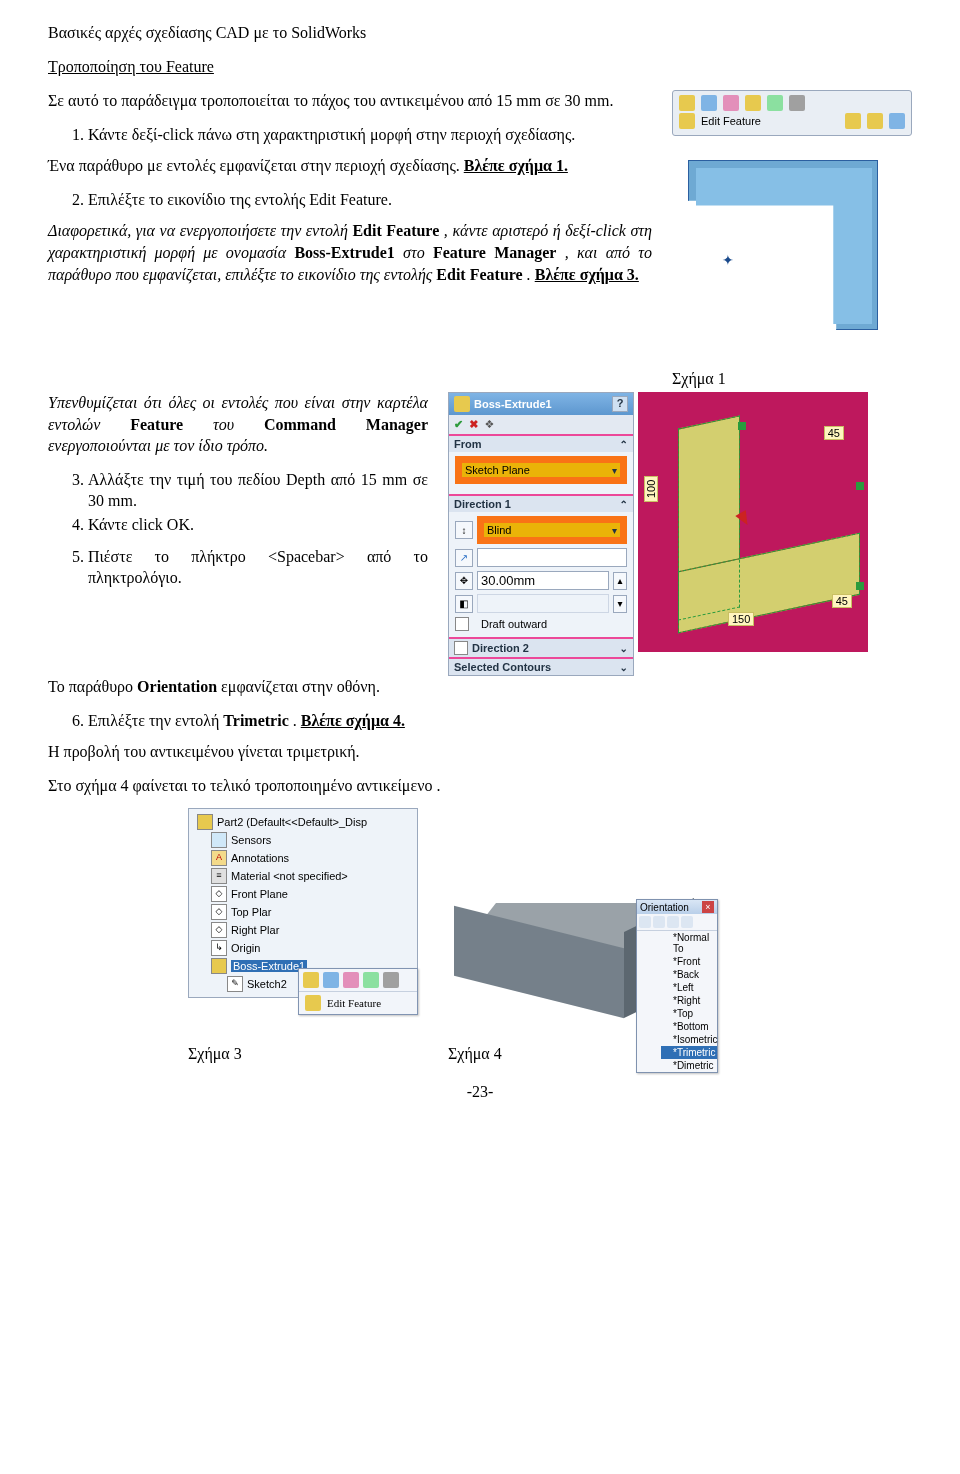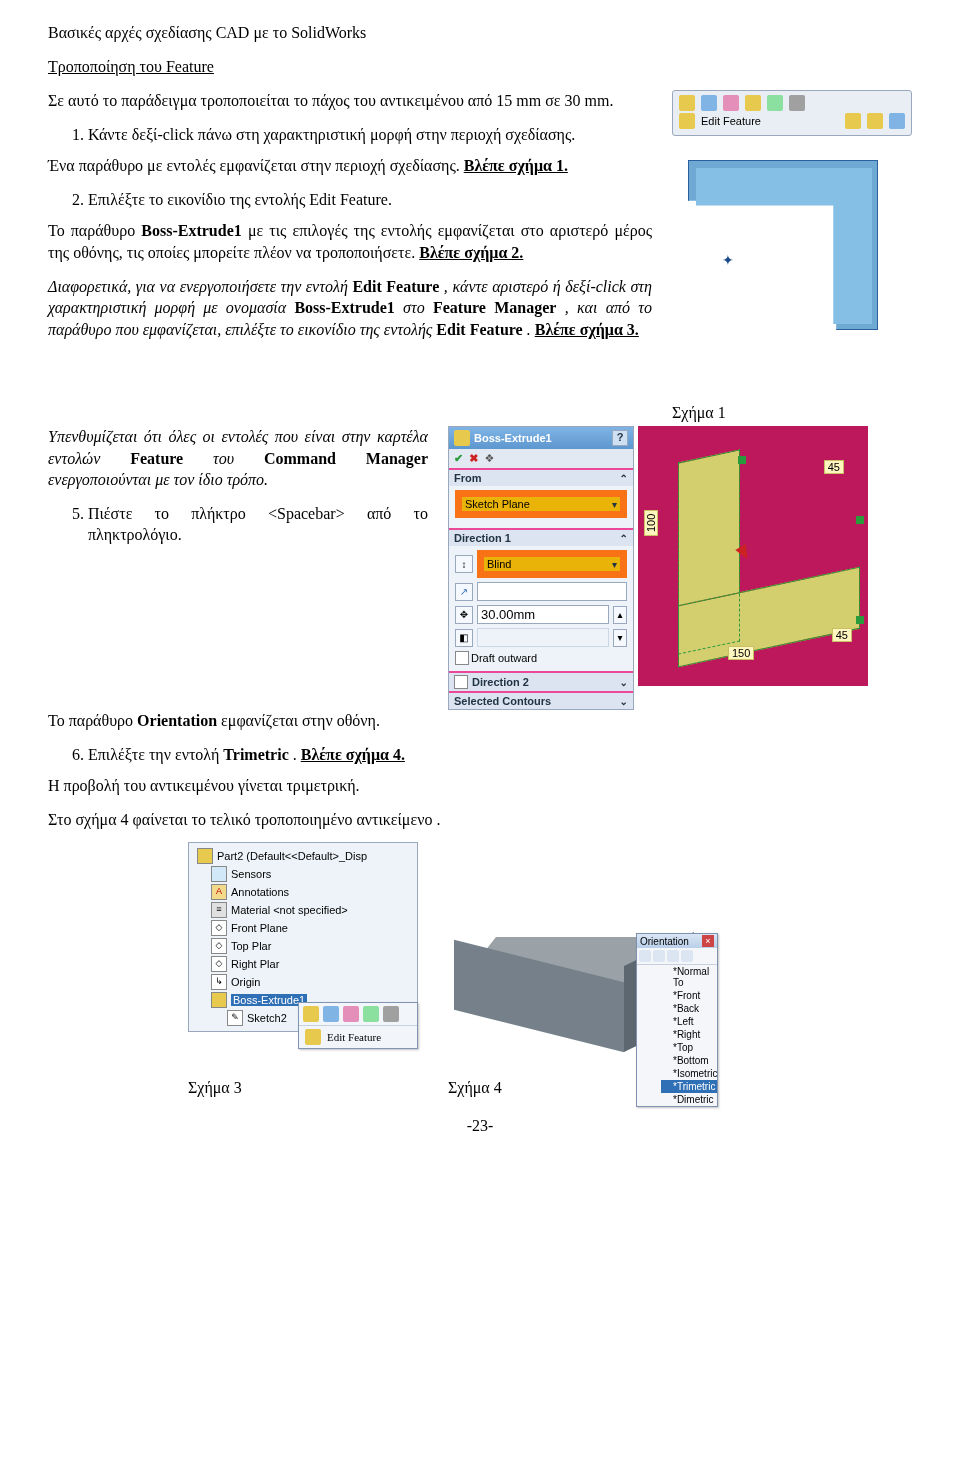--- a/index.html
+++ b/index.html
@@ -148,21 +148,21 @@
     padding:1px 3px;
     text-align:left;
   }
   .pm-mini-icon {
     width:16px; height:16px;
     display:inline-flex; align-items:center; justify-content:center;
     border:1px solid #9aa8bd;
     background:#f5f8fc;
     font-size:10px;
   }
-  .pm-check { display:flex; align-items:center; gap:2px; }
+  .pm-check { display:flex; align-items:center; gap:12px; }
   .chev { font-size:10px; color:#234; }
 
   .fig2-preview {
     width:230px; height:260px;
     position:relative;
     background:#be185d;
   }
   .prev-body {
     position:absolute; left:10px; top:30px;
     width:200px; height:200px;
@@ -295,26 +295,20 @@
     </ol>
     <p>
       <span>Ένα παράθυρο με εντολές εμφανίζεται στην περιοχή σχεδίασης. </span>
       <span class="bold underline">Βλέπε σχήμα 1.</span>
     </p>
     <ol start="2">
       <li>
         <span>Επιλέξτε το εικονίδιο της εντολής Edit Feature.</span>
       </li>
     </ol>
-    <p>
-      <span>Το παράθυρο </span>
-      <span class="bold">Boss-Extrude1</span>
-      <span> με τις επιλογές της εντολής εμφανίζεται στο αριστερό μέρος της οθόνης, τις οποίες μπορείτε πλέον να τροποποιήσετε. </span>
-      <span class="bold underline">Βλέπε σχήμα 2.</span>
-    </p>
     <p style="font-style:italic">
       <span>Διαφορετικά, για να ενεργοποιήσετε την εντολή </span>
       <span class="bold" style="font-style:normal">Edit Feature</span>
       <span>, κάντε αριστερό ή δεξί-click στη χαρακτηριστική μορφή με ονομασία </span>
       <span class="bold" style="font-style:normal">Boss-Extrude1</span>
       <span> στο </span>
       <span class="bold" style="font-style:normal">Feature Manager</span>
       <span>, και από το παράθυρο που εμφανίζεται, επιλέξτε το εικονίδιο της εντολής </span>
       <span class="bold" style="font-style:normal">Edit Feature</span>
       <span>. </span>
@@ -342,33 +336,37 @@
         </div>
       </div>
       <div class="fig1-shape">
         <div class="lshape-outer">
           <div class="lshape-back"></div>
           <div class="lshape-face"></div>
         </div>
         <div class="origin-mark">✦</div>
       </div>
     </div>
-    <div class="caption" style="margin-top:62px">Σχήμα 1</div>
+    <div class="caption" style="margin-top:28px">Σχήμα 1</div>
   </div>
 </div>
 
 <div class="two-col" style="margin-top:4px">
   <div class="col-left" style="max-width:380px">
     <p style="font-style:italic">
       <span>Υπενθυμίζεται ότι όλες οι εντολές που είναι στην καρτέλα εντολών </span>
       <span class="bold" style="font-style:normal">Feature</span>
       <span> του </span>
       <span class="bold" style="font-style:normal">Command Manager</span>
       <span> ενεργοποιούνται με τον ίδιο τρόπο.</span>
     </p>
+    <ol start="3">
+      <li>Αλλάξτε την τιμή του πεδίου Depth από 15 mm σε 30 mm.</li>
+      <li>Κάντε click OK.</li>
+    </ol>
     <ol start="5">
       <li>Πιέστε το πλήκτρο &lt;Spacebar&gt; από το πληκτρολόγιο.</li>
     </ol>
   </div>
 
   <div class="col-right fig2-container">
     <div style="display:flex; gap:4px; align-items:flex-start;">
 
       <div class="fig2-panel">
         <div class="pm-title">

